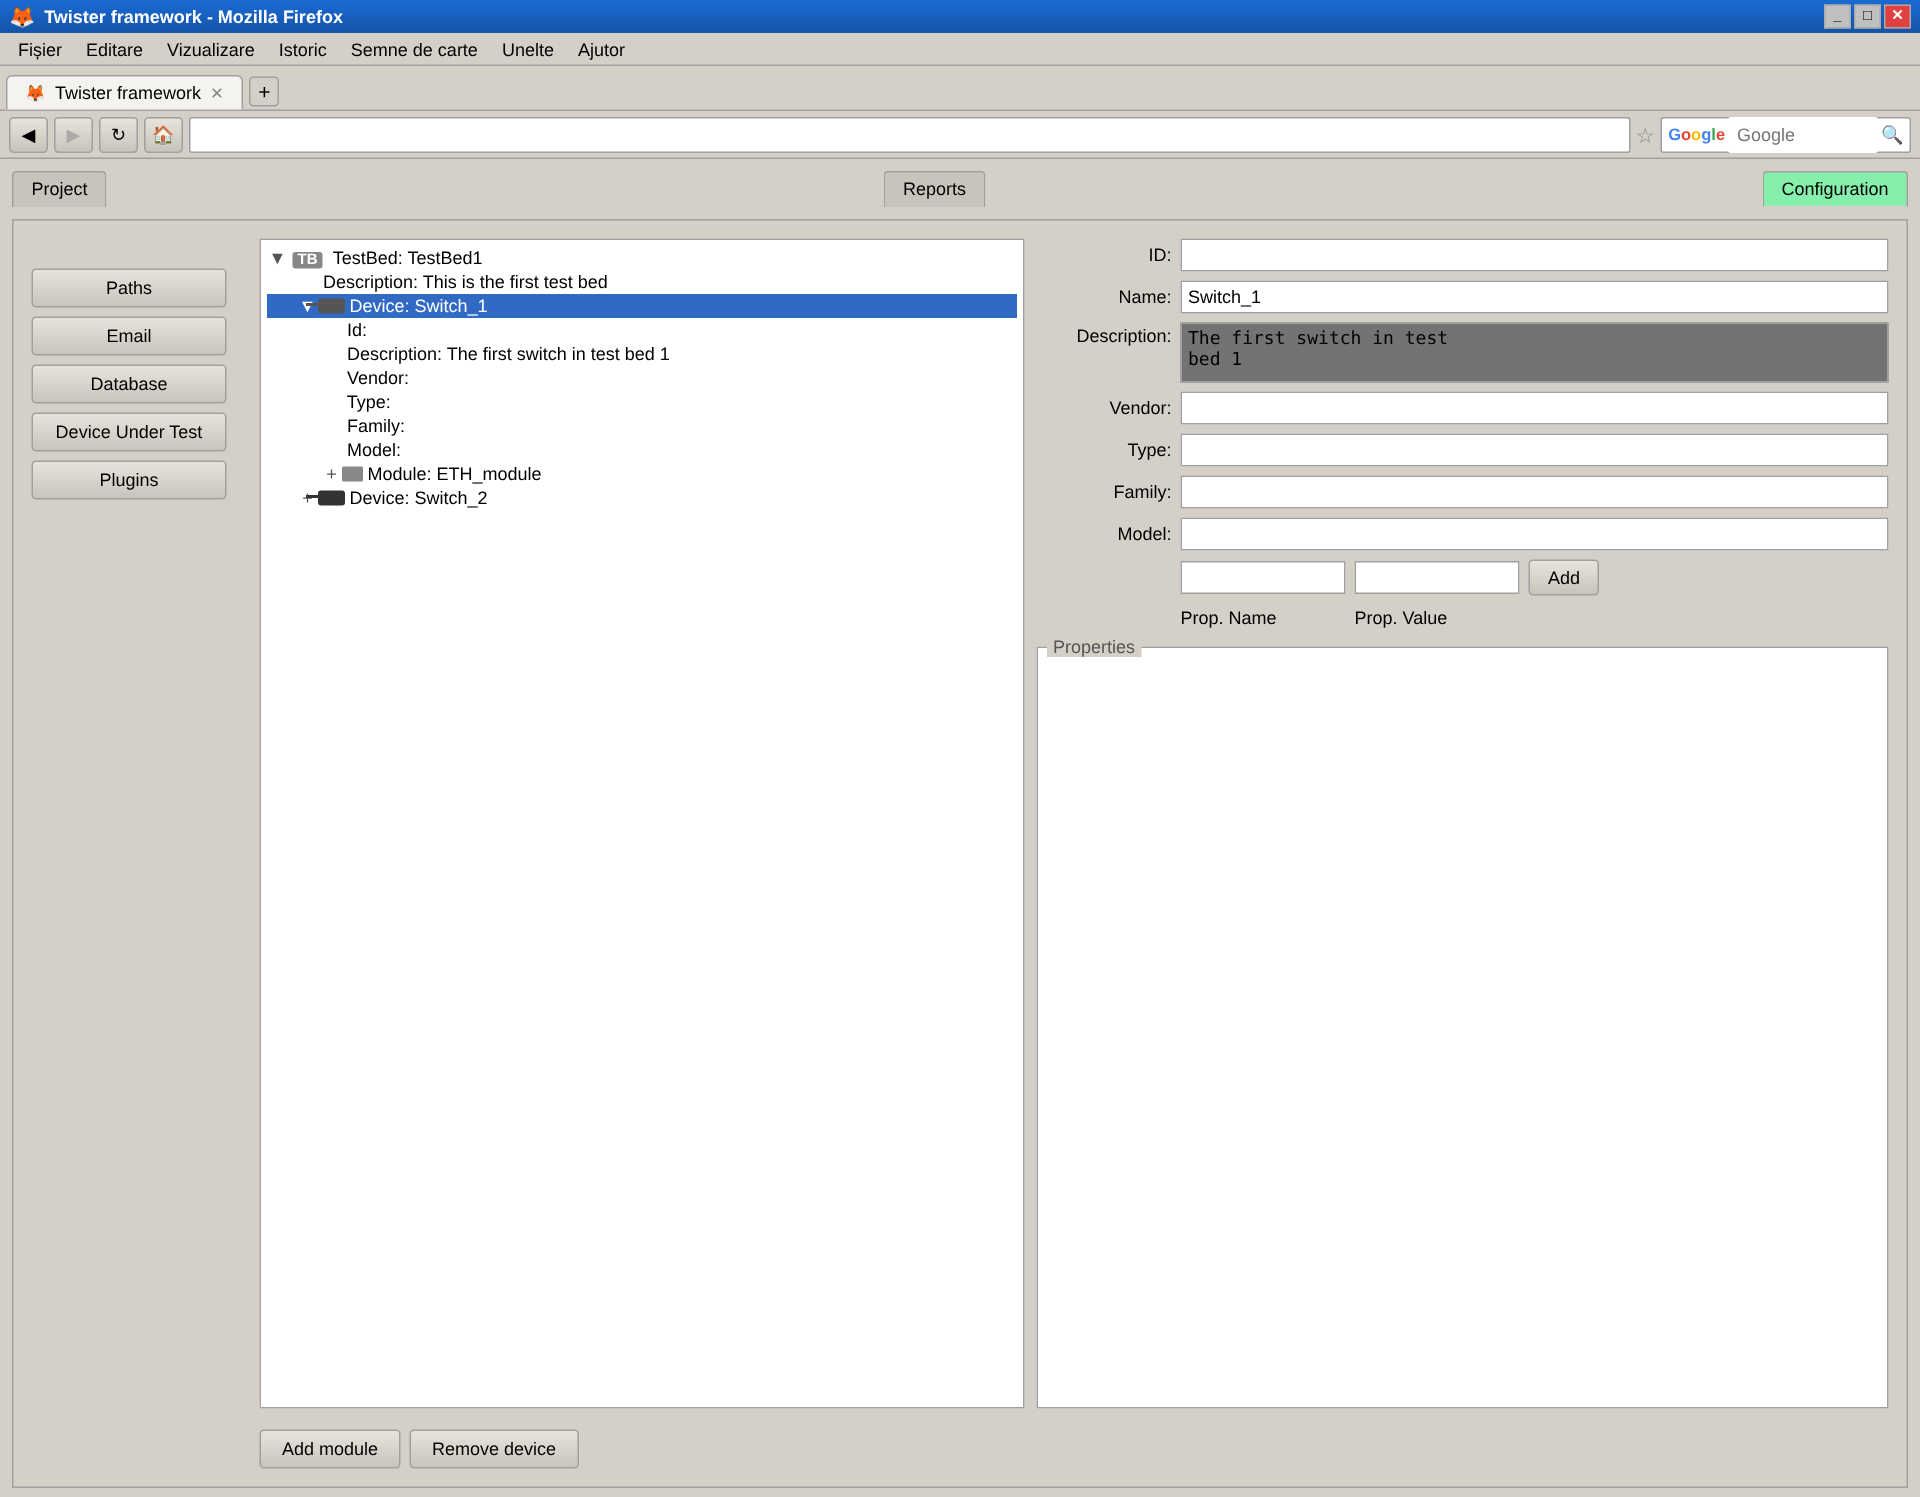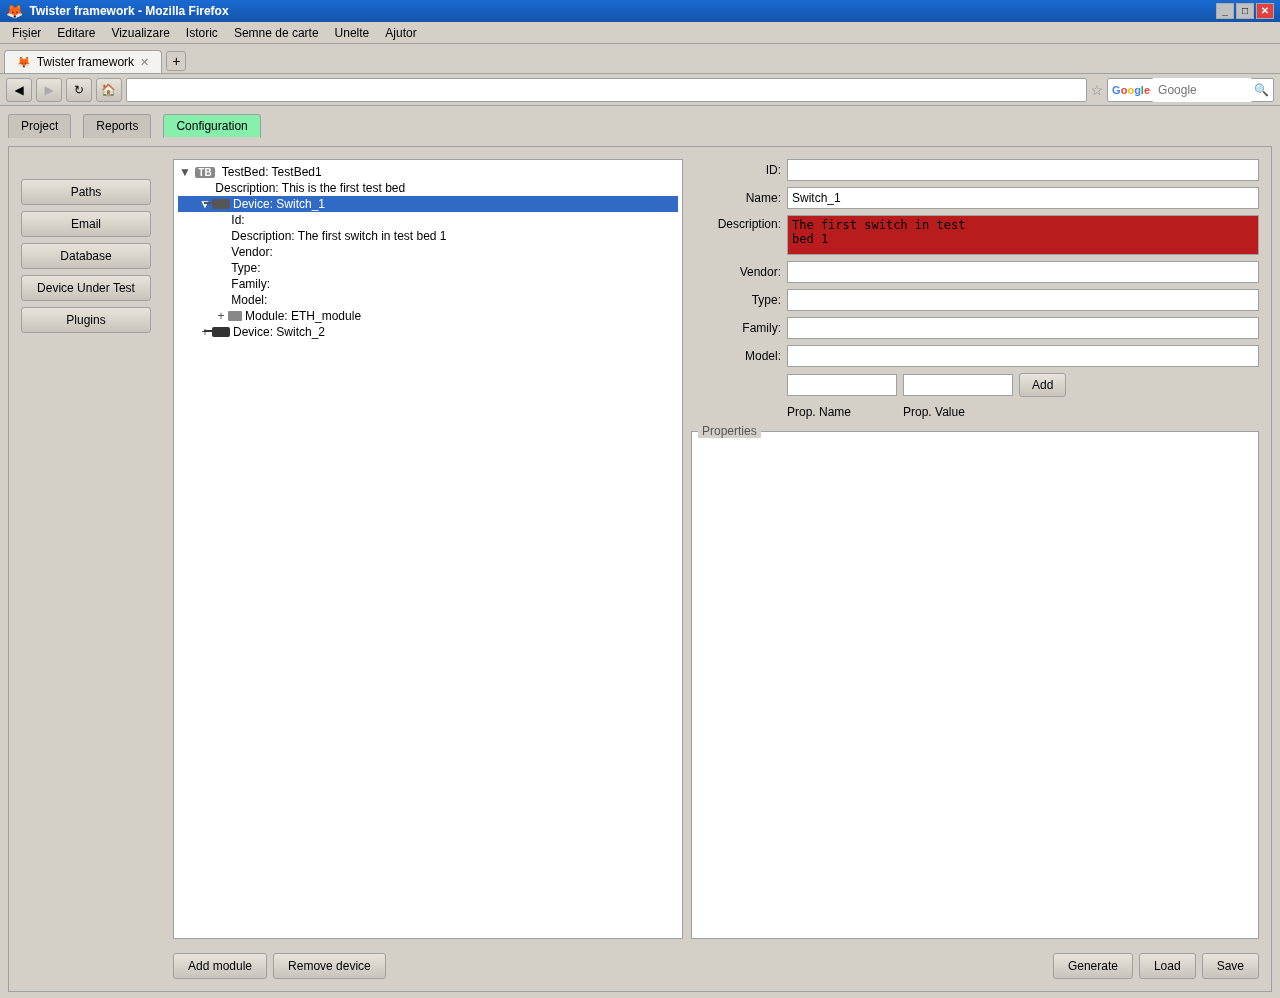--- a/index.html
+++ b/index.html
@@ -138,22 +138,23 @@
     #main-content {
       background: #d4d0c8;
       padding: 8px;
       height: calc(998px - 22px - 22px - 30px - 32px);
       overflow: hidden;
     }
 
     
     #app-tabs {
       display: flex;
-      gap: 12px;
+      gap: 2px;
       margin-bottom: 8px;
+      justify-content: space-between;
     }
     .app-tab {
       padding: 4px 12px;
       border: 1px solid #a0a0a0;
       border-bottom: none;
       background: #c8c4bc;
       cursor: pointer;
       border-radius: 3px 3px 0 0;
       font-size: 12px;
     }
@@ -269,21 +270,21 @@
       height: 22px;
       border: 1px solid #a0a0a0;
       background: white;
       padding: 0 4px;
       font-size: 12px;
     }
     .form-textarea {
       flex: 1;
       height: 40px;
       border: 1px solid #a0a0a0;
-      background: #b91c1c;
+      background: #737373;
       padding: 2px 4px;
       font-size: 12px;
       resize: none;
     }
     .prop-input {
       width: 110px;
       height: 22px;
       border: 1px solid #a0a0a0;
       background: white;
       padding: 0 4px;
@@ -531,27 +532,16 @@
 
       <div id="bottom-buttons">
         <div class="bottom-left">
           <button class="action-btn">
             <span>Add module</span>
           </button>
           <button class="action-btn">
             <span>Remove device</span>
           </button>
         </div>
-        <div class="bottom-right">
-          <button class="action-btn">
-            <span>Generate</span>
-          </button>
-          <button class="action-btn">
-            <span>Load</span>
-          </button>
-          <button class="action-btn">
-            <span>Save</span>
-          </button>
-        </div>
       </div>
     </div>
   </div>
 </div>
 
 </body></html>

